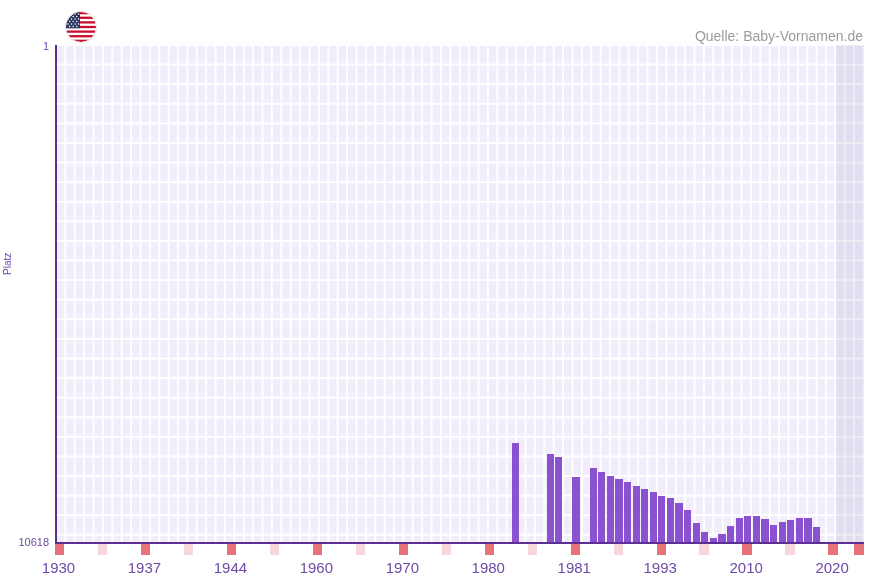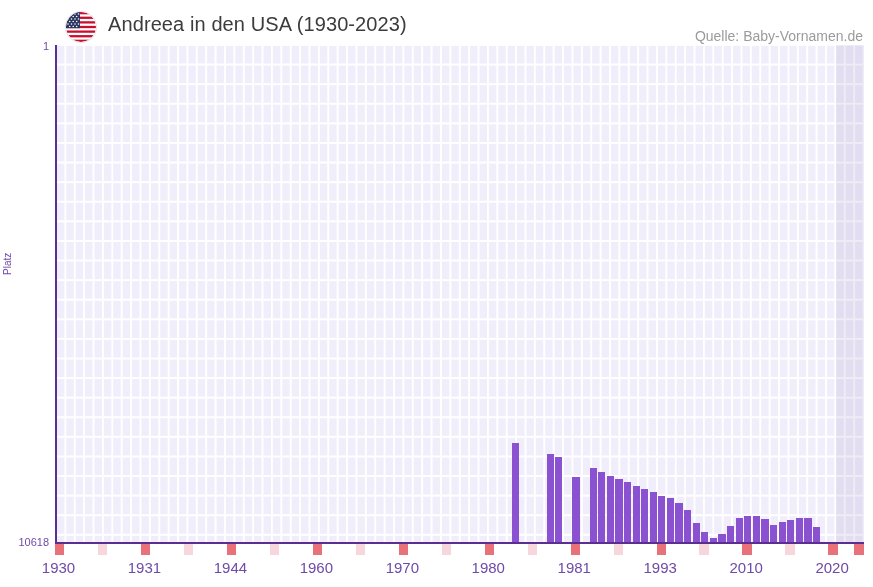--- a/index.html
+++ b/index.html
@@ -222,21 +222,20 @@
               <circle cx="5.5" cy="12" r="0.8"></circle>
               <circle cx="9" cy="12" r="0.8"></circle>
               <circle cx="12.5" cy="12" r="0.8"></circle>
             <circle cx="3.7" cy="14.5" r="0.8"></circle>
               <circle cx="7.2" cy="14.5" r="0.8"></circle>
               <circle cx="10.7" cy="14.5" r="0.8"></circle>
           </g>
         </g>
       </svg>
     </span>
-    <div class="chart-title">Andreea in den USA (1930-2023)</div>
     <div class="source-note">Quelle: Baby-Vornamen.de</div>
   </div>
 
   <div class="y-label-top">1</div>
   <div class="y-label-bottom">10618</div>
   <div class="y-axis-title">Platz</div>
 
   <div class="plot-area">
     <div class="grid-layer"></div>
     <div class="future-shade" id="future-shade" style="left: 780.213px; width: 27.7872px;"></div>
@@ -295,21 +294,21 @@
       <div class="tick-mark minor" style="left: 299.651px;"></div>
       <div class="tick-mark minor" style="left: 385.609px;"></div>
       <div class="tick-mark minor" style="left: 471.566px;"></div>
       <div class="tick-mark minor" style="left: 557.523px;"></div>
       <div class="tick-mark minor" style="left: 643.481px;"></div>
       <div class="tick-mark minor" style="left: 729.438px;"></div>
       <div class="tick-mark major" style="left: 798.204px;"></div>
     </div>
   <div class="xtick-labels" id="xtick-labels">
       <div class="xtick-label" style="left: 58.5px;">1930</div>
-      <div class="xtick-label" style="left: 144.457px;">1931</div>
+      <div class="xtick-label" style="left: 144.457px;">1937</div>
       <div class="xtick-label" style="left: 230.415px;">1944</div>
       <div class="xtick-label" style="left: 316.372px;">1960</div>
       <div class="xtick-label" style="left: 402.33px; text-align: center;">1970</div>
       <div class="xtick-label" style="left: 488.287px;">1980</div>
       <div class="xtick-label" style="left: 574.245px;">1981</div>
       <div class="xtick-label" style="left: 660.202px;">1993</div>
       <div class="xtick-label" style="left: 746.16px;">2010</div>
       <div class="xtick-label" style="left: 832.117px;">2020</div>
     </div>
 

